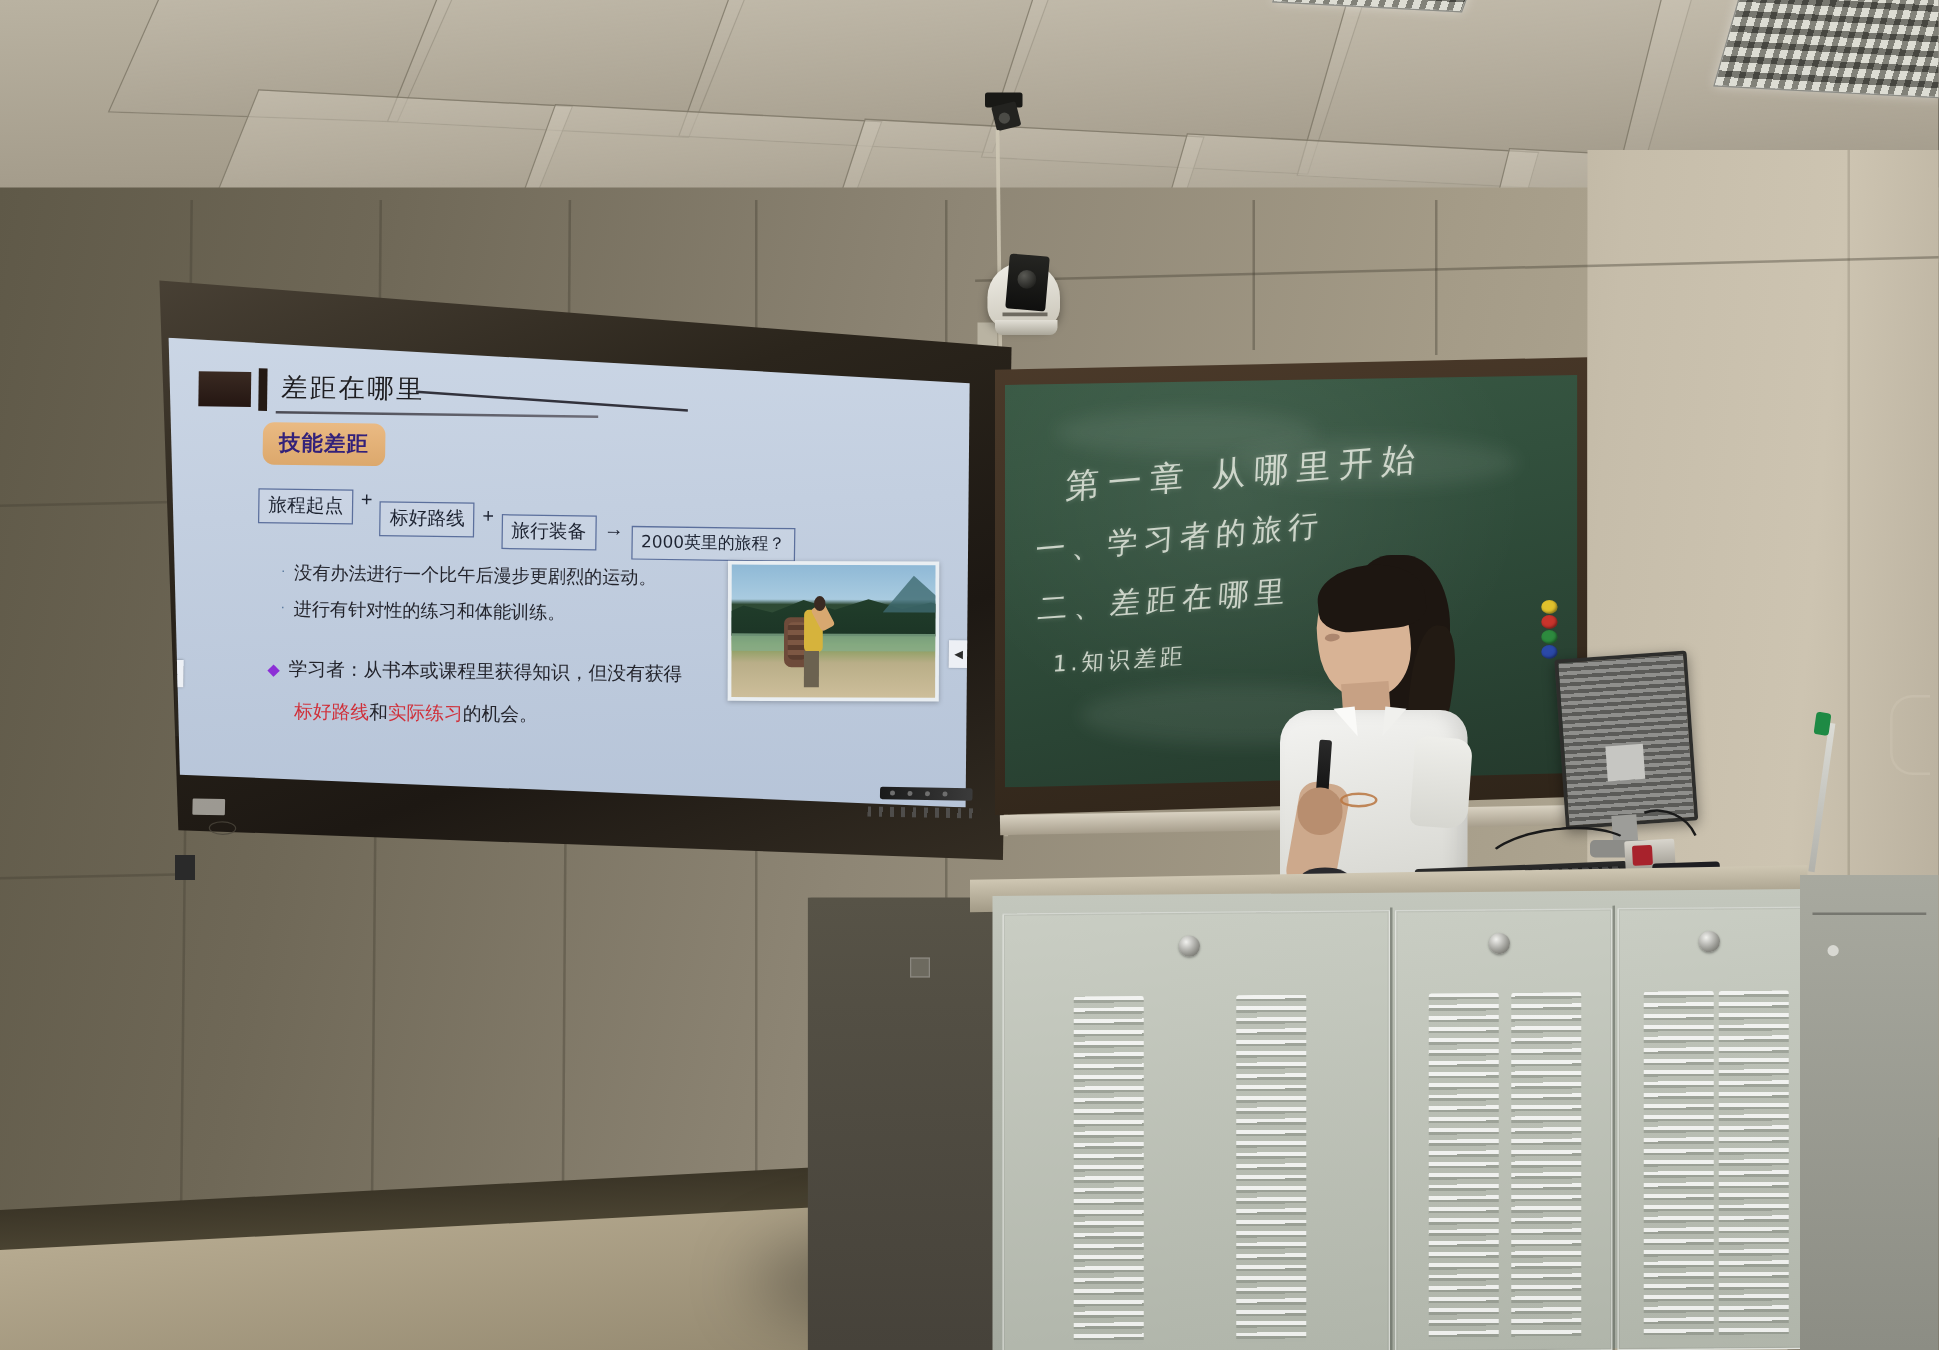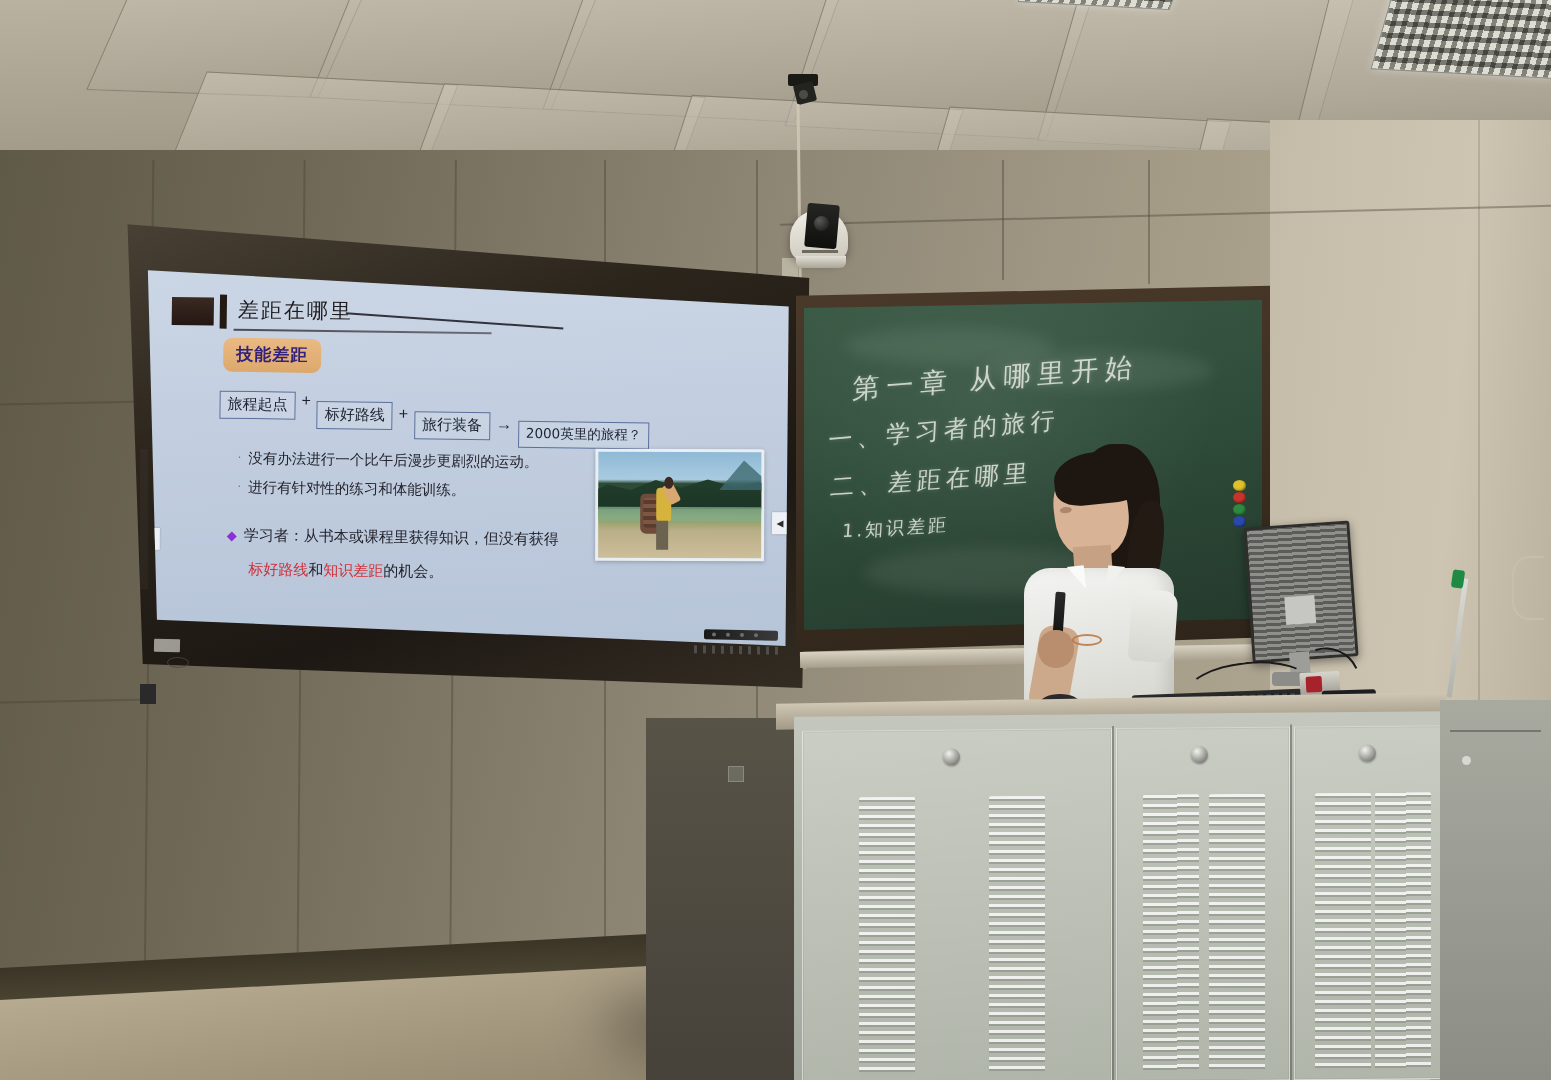--- a/index.html
+++ b/index.html
@@ -66,21 +66,21 @@
   .board-wrap{
     position:absolute;left:122px;top:210px;width:690px;height:478px;
   }
   .board-bezel{
     position:absolute;inset:0;
     background:linear-gradient(160deg,#4a4236 0%,#2b251c 35%,#1d1813 70%,#342d23 100%);
     clip-path:polygon(0.8% 3.0%, 99.6% 14.2%, 98.6% 100%, 3.0% 95.0%);
     box-shadow:0 6px 26px rgba(0,0,0,.55);
   }
   .board-inner{
-    position:absolute;left:22px;top:36px;width:646px;height:404px;
+    position:absolute;left:9px;top:36px;width:646px;height:404px;
     background:linear-gradient(178deg,#ccd7e6 0%,#c3cfe0 40%,#b6c4d8 100%);
     clip-path:polygon(0.6% 6.0%, 99.8% 15.0%, 99.3% 99.0%, 2.0% 92.5%);
     overflow:hidden;
   }
   .slide{
     position:absolute;left:0;top:0;width:646px;height:404px;
     transform:rotate(0.78deg);transform-origin:center center;
   }
 
   
@@ -445,21 +445,21 @@
           <span class="dot">·</span><span>没有办法进行一个比午后漫步更剧烈的运动。</span>
         </div>
         <div class="sl-bul b-two">
           <span class="dot">·</span><span>进行有针对性的练习和体能训练。</span>
         </div>
 
         <div class="sl-key">
           <span class="dia">◆</span><span>学习者：从书本或课程里获得知识，但没有获得</span>
         </div>
         <div class="sl-key2">
-          <span class="red">标好路线</span><span>和</span><span class="red">知识差距</span><span>的机会。</span>
+          <span class="red">标好路线</span><span>和</span><span class="red">实际练习</span><span>的机会。</span>
         </div>
 
         <div class="sl-photo">
           <div class="ph">
             <div class="ph-mtn"></div>
             <div class="ph-mtn2"></div>
             <div class="ph-water"></div>
             <div class="ph-hiker">
               <div class="ph-pack"></div>
               <div class="ph-body"></div>

